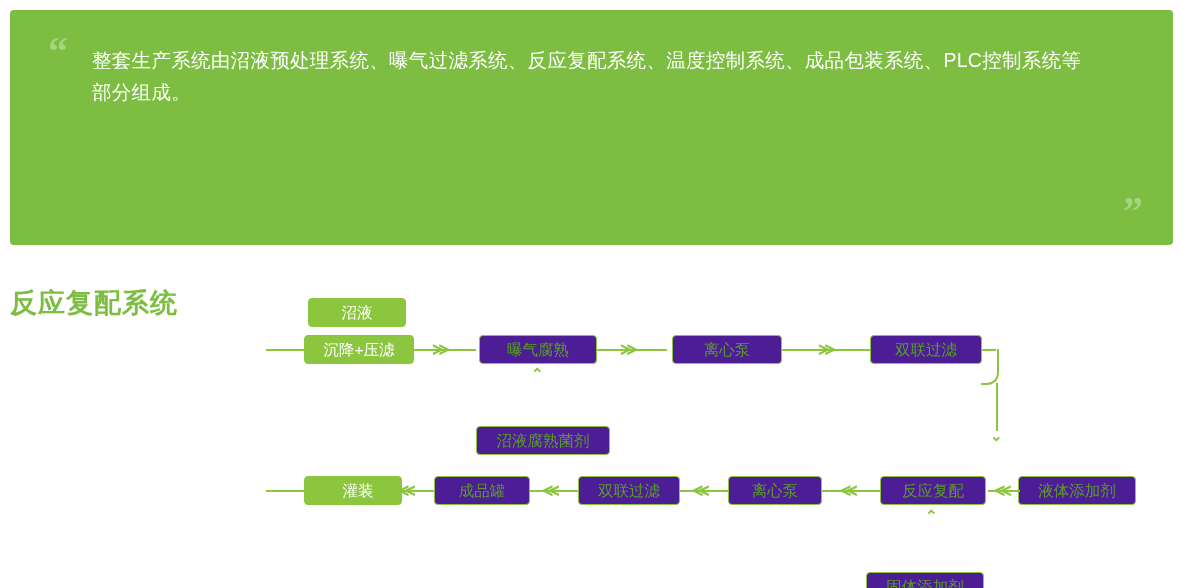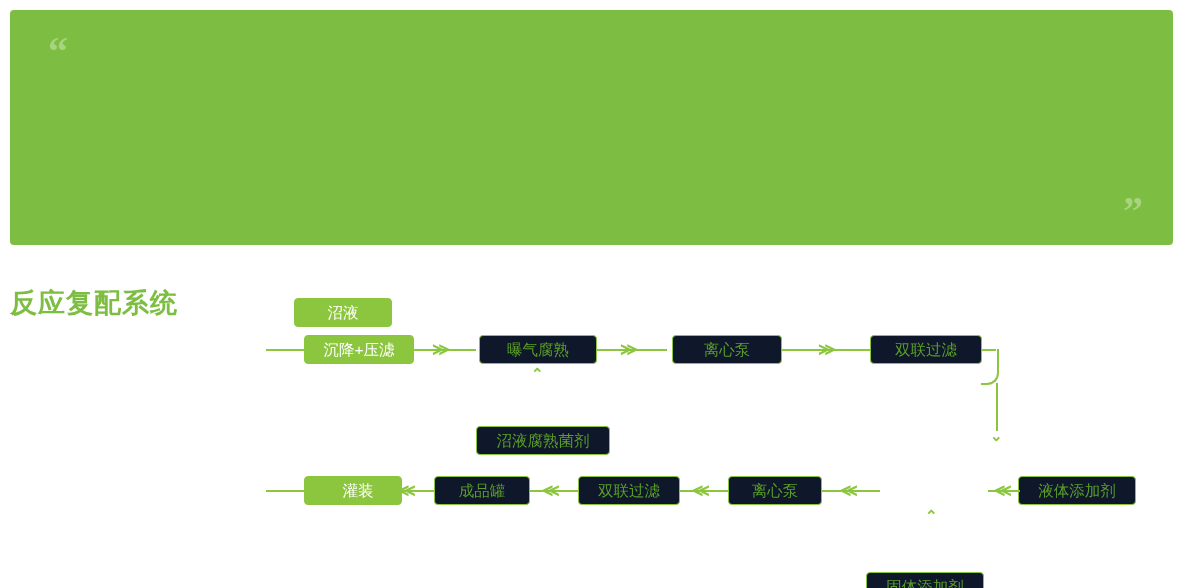--- a/index.html
+++ b/index.html
@@ -75,21 +75,21 @@
     left: 0;
     top: 260px;
     width: 1193px;
     height: 328px;
   }
   .node {
     position: absolute;
     box-sizing: border-box;
     border: 1px solid #8cc63f;
     border-radius: 4px;
-    background: #0f172a;
+    background: #4c1d95;
     color: #5a9e28;
     font-size: 15.5px;
     line-height: 1;
     display: flex;
     align-items: center;
     justify-content: center;
     height: 29px;
     white-space: nowrap;
     padding: 0 10px;
   }
@@ -130,29 +130,30 @@
     width: 16px;
     height: 34px;
   }
 </style>
 </head>
 <body>
 
 <div id="quote-banner">
   <span class="quote-mark" id="quote-open">“</span>
   <div id="quote-body">
+    <p>整套生产系统由沼液预处理系统、曝气过滤系统、反应复配系统、温度控制系统、成品包装系统、PLC控制系统等部分组成。</p>
   </div>
   <span class="quote-mark" id="quote-close">”</span>
 </div>
 
 <div id="section-heading">反应复配系统</div>
 
 <div id="flow-diagram">
 
-  <div class="node filled" style="left:294px; top:38px; width:98px;">沼液</div>
+  <div class="node filled" style="left:308px; top:38px; width:98px;">沼液</div>
 
   <span class="chev down" style="left:352px; top:72px;">⌄</span>
 
   <div class="hline" style="left:266px; top:89px; width:38px;"></div>
 
   <div class="node filled" style="left:304px; top:75px; width:110px;">沉降+压滤</div>
 
   <div class="hline" style="left:414px; top:89px; width:62px;"></div>
   <span class="chev" style="left:432px; top:81px;">≫</span>
 
@@ -174,20 +175,21 @@
   <div class="hline" style="left:982px; top:89px; width:14px;"></div>
   <div class="corner" style="left:981px; top:89px;"></div>
   <span class="chev down" style="left:990px; top:168px;">⌄</span>
   <div class="vline" style="left:996px; top:123px; height:48px;"></div>
 
   <div class="node" style="left:1018px; top:216px; width:118px;">液体添加剂</div>
 
   <div class="hline" style="left:988px; top:230px; width:32px;"></div>
   <span class="chev" style="left:994px; top:222px;">≪</span>
 
+  <div class="node" style="left:880px; top:216px; width:106px;">反应复配</div>
 
   <div class="hline" style="left:822px; top:230px; width:58px;"></div>
   <span class="chev" style="left:840px; top:222px;">≪</span>
 
   <div class="node" style="left:728px; top:216px; width:94px;">离心泵</div>
 
   <div class="hline" style="left:680px; top:230px; width:48px;"></div>
   <span class="chev" style="left:692px; top:222px;">≪</span>
 
   <div class="node" style="left:578px; top:216px; width:102px;">双联过滤</div>

